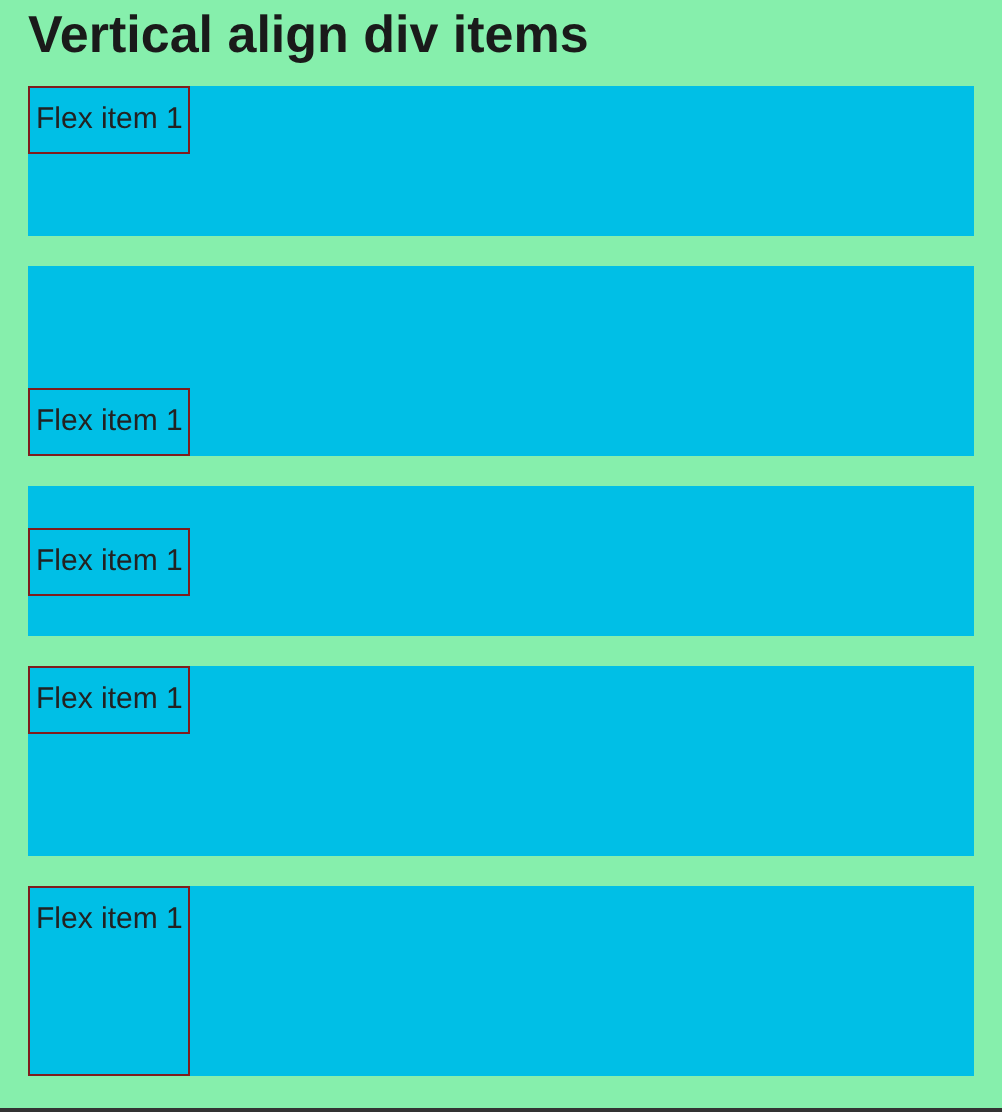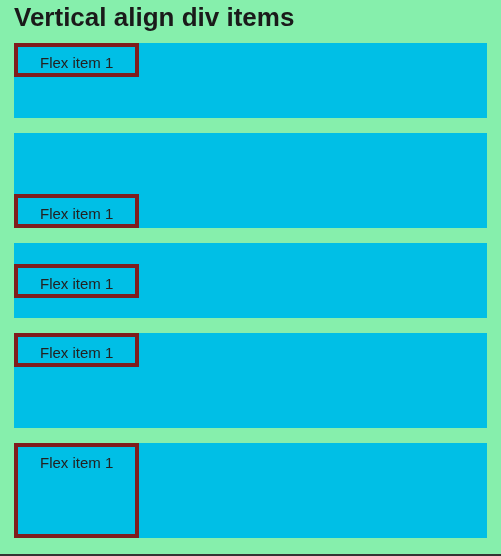--- a/index.html
+++ b/index.html
@@ -28,25 +28,25 @@
       font-weight: 700;
       color: #1a1a1a;
     }
     .flex-container {
       display: flex;
       background: #00bfe6;
       height: 75px;
       margin-bottom: 15px;
     }
     .flex-item {
-      border: 4px solid #7f1d1d;
+      border: 1px solid #7f1d1d;
       background: #00bfe6;
       color: #222;
       font-size: 15px;
-      padding: 7px 22px;
+      padding: 7px 3px;
       white-space: nowrap;
       height: 34px;
     }
     .align-start .flex-item {
       align-self: flex-start;
     }
     .align-end .flex-item {
       align-self: flex-end;
     }
     .align-center .flex-item {

